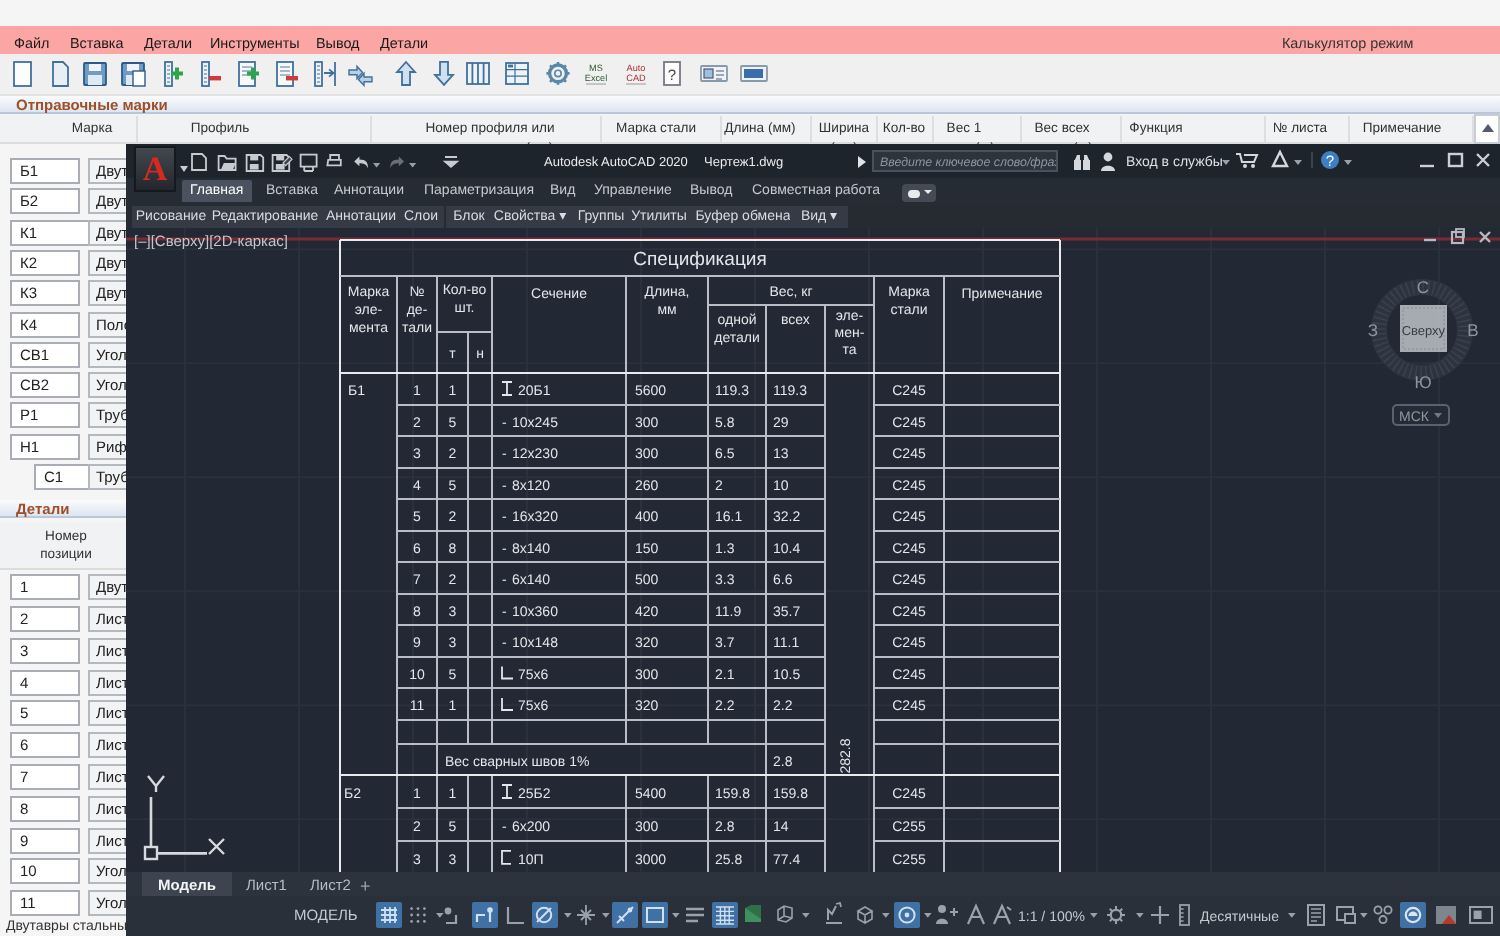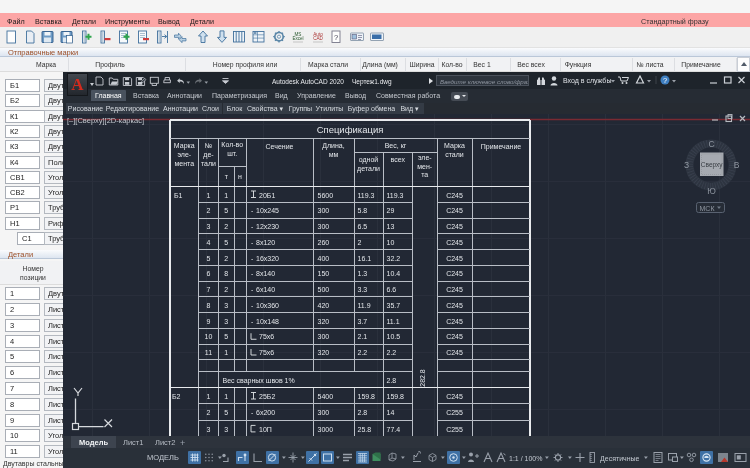--- a/index.html
+++ b/index.html
@@ -3,21 +3,21 @@
 *{margin:0;padding:0;box-sizing:border-box}
 html,body{width:750px;height:468px;overflow:hidden;font-family:"Liberation Sans",sans-serif;background:#f0f0f0}
 #bgapp{position:absolute;left:0;top:0;width:750px;height:468px;background:#f5f5f5}
 .bgtitle{position:absolute;left:0;top:0;width:750px;height:13px;background:#fefefe}
 .bgtitletxt{position:absolute;left:22px;top:2px;font-size:8px;color:#5a5a5a}
 .winbtn{position:absolute;top:0px;font-size:8px;color:#555;width:12px;text-align:center}
 .bgmenu{position:absolute;left:0;top:13px;width:750px;height:14px;background:#fca5a5}
 .mi{position:absolute;top:3.5px;font-size:7.2px;color:#1a1a1a}
 .bgtool{position:absolute;left:0;top:27px;width:750px;height:21px;background:#f0f0f0;border-bottom:1px solid #e2e2e2}
 .band{position:absolute;left:0;width:750px;height:9px;background:linear-gradient(#fafbfd,#dde5f0);border-bottom:1px solid #bac7d8}
-.band span{position:absolute;left:8px;top:0px;font-size:7.5px;font-weight:normal;color:#9c4f28}
+.band span{position:absolute;left:8px;top:0px;font-size:7.5px;font-weight:bold;color:#9c4f28}
 .bghead{position:absolute;left:0;width:750px;background:#f1f2f4;border-bottom:1px solid #dcdcdc}
 .hc{position:absolute;transform:translateX(-50%);font-size:6.8px;color:#333;white-space:nowrap}
 .ib{position:absolute;height:13px;background:#fff;border:1px solid #a9aeb6;font-size:7.5px;color:#222;padding-left:4px;line-height:11px}
 .pb{position:absolute;width:80px;height:13px;background:#f2f3f5;border:1px solid #b4b9c0;font-size:7.5px;color:#222;padding-left:3px;line-height:11px}
 #acad{position:absolute;left:63px;top:72px;width:687px;height:396px;background:#222834}
 .actitle{position:absolute;left:0;top:0;width:687px;height:17px;background:#1e242b}
 #alogo{position:absolute;left:4px;top:1px;width:21px;height:23px;background:linear-gradient(#43484f,#23272d);border:1px solid #15181c;z-index:5;text-align:center}
 #alogo span{font-size:17px;line-height:21px;font-weight:bold;color:#d32b1e;font-family:"Liberation Serif",serif}
 .actabs{position:absolute;left:0;top:17px;width:687px;height:14px;background:#262c34}
 .ribtab{position:absolute;top:3px;font-size:7px;color:#c6cad0;white-space:nowrap}
@@ -35,21 +35,21 @@
 </style></head>
 <body>
 <div id="bgapp">
 <div class="bgmenu">
       <span style="left:7px" class="mi">Файл</span>
       <span style="left:35px" class="mi">Вставка</span>
       <span style="left:72px" class="mi">Детали</span>
       <span style="left:105px" class="mi">Инструменты</span>
       <span style="left:158px" class="mi">Вывод</span>
       <span style="left:190px" class="mi">Детали</span>
-      <span class="mi" style="left:641px;color:#333">Стандартный фразу</span>
+      <span class="mi" style="left:641px;color:#333">Калькулятор режим</span>
     </div>
 <div class="bgtool">
       <svg width="400" height="17" style="position:absolute;left:0;top:2px" viewBox="0 0 400 17">
         <g transform="translate(4,1.5)">
           <rect x="3" y="0.5" width="8.5" height="12" fill="#fdfdfd" stroke="#41709c" stroke-width="0.9"></rect>
         </g>
         <g transform="translate(23,1.5)">
           <path d="M3.5 0.5 h5 l2.5 2.5 v9.5 h-7.5 z" fill="#e9eef4" stroke="#41709c" stroke-width="0.9"></path>
         </g>
         <g transform="translate(40.5,1.5)">

